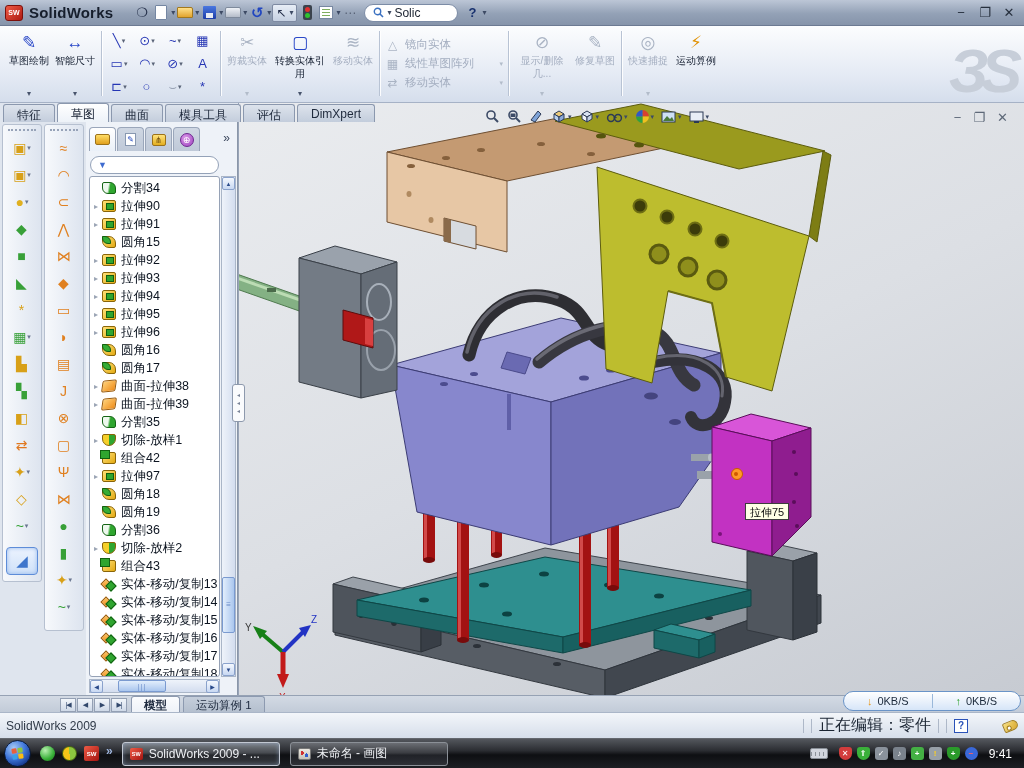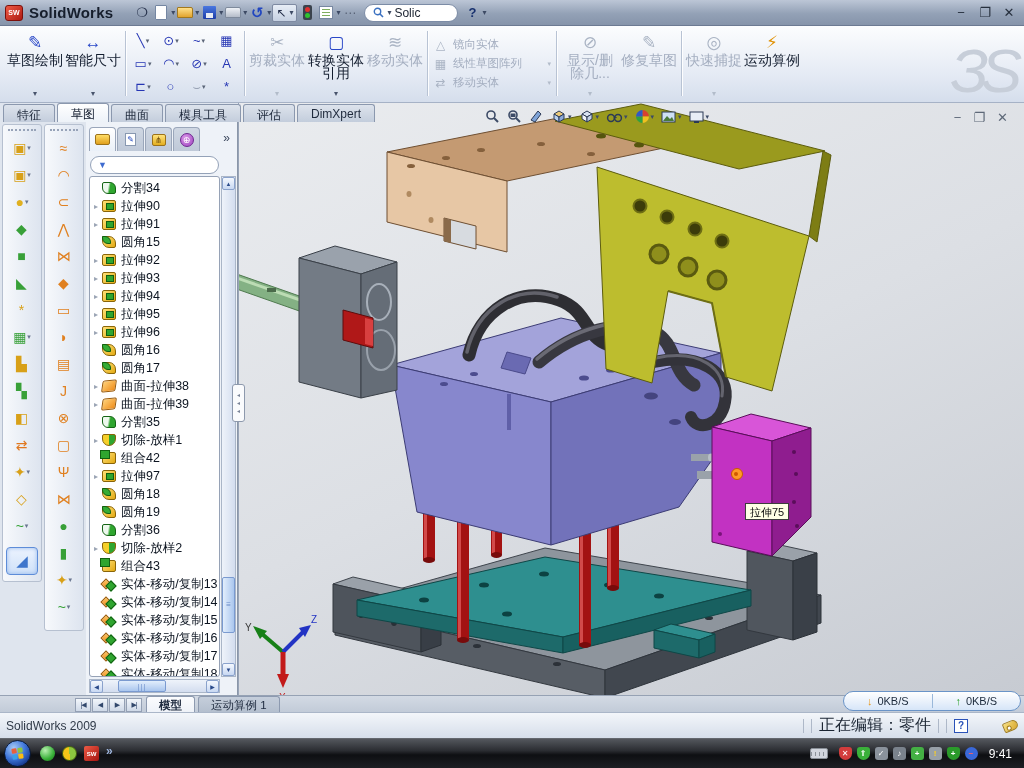--- a/index.html
+++ b/index.html
@@ -31,35 +31,35 @@
 .search{display:flex;align-items:center;gap:3px;background:#fff;border:1px solid #7c8ca6;border-radius:10px;height:18px;padding:0 8px;width:94px;margin:0 4px}
 .search .stext{font-size:12px;color:#1a2230}
 .ic-help{color:#17306e;font-weight:bold;font-size:13px}
 .winbtns{display:flex;margin-left:auto;gap:4px}
 .wb{width:20px;text-align:center;color:#27303e;font-size:13px}
 
 
 .cmdbar{position:absolute;left:0;top:26px;width:1024px;height:77px;background:linear-gradient(#fcfdfe,#e4eaf4 65%,#d5deec);border-bottom:1px solid #a6b2c6;display:flex;align-items:stretch;padding:2px 3px 3px 6px}
 .bigbtn{display:flex;flex-direction:column;align-items:center;padding:4px 1px 0;min-width:46px;max-width:60px}
 .bigbtn .bicon{height:22px;font-size:17px;line-height:22px}
-.bigbtn .blabel{font-size:14px;line-height:13px;text-align:center;color:#141e30;white-space:normal}
+.bigbtn .blabel{font-size:10px;line-height:13px;text-align:center;color:#141e30;white-space:normal}
 .bigbtn .bcar{font-size:8px;color:#48546c;height:10px;margin-top:auto}
 .bigbtn.dis .blabel{color:#a4aec0}
 .bigbtn.dis .bicon{color:#aab4c4!important}
 .bigbtn.dis .bcar{color:#b2bcca}
 .w56{min-width:56px}.w50{min-width:50px}
 .vsep{width:1px;background:#b8c3d4;box-shadow:1px 0 0 rgba(255,255,255,.9);margin:3px 3px;flex:none}
 .sgrid{display:grid;grid-template-columns:repeat(4,28px);grid-auto-rows:23px;align-content:center;flex:none}
 .sgcell{display:flex;align-items:center;justify-content:center;gap:1px;font-size:13px;color:#2636b4}
 .sgcell .car{font-size:7px;color:#5a6478}
 .rowgrp{display:flex;flex-direction:column;justify-content:center;gap:4px;min-width:122px;padding:0 2px}
 .rowitem{display:flex;align-items:center;gap:5px;color:#a4aec0;font-size:11.5px;white-space:nowrap}
 .rowitem .ricon{width:15px;text-align:center;color:#aab4c4;font-size:12px}
 .rowitem .car{margin-left:auto;color:#b2bcca;font-size:7px}
-.watermark{position:absolute;right:10px;top:14px;font-size:62px;font-style:italic;font-weight:normal;color:#c7ced9;letter-spacing:-8px;line-height:1;user-select:none}
+.watermark{position:absolute;right:10px;top:14px;font-size:62px;font-style:italic;font-weight:bold;color:#c7ced9;letter-spacing:-8px;line-height:1;user-select:none}
 
 
 .tabrow{position:absolute;left:0;top:103px;width:470px;height:19px;display:flex;align-items:flex-end;padding-left:3px;z-index:5}
 .tab{height:18px;padding:2px 13px 0;border:1px solid #8b98ae;border-bottom:none;border-radius:3px 3px 0 0;background:linear-gradient(#dde3ec,#c3cddc);margin-right:2px;font-size:12px;color:#1f2a3c;white-space:nowrap}
 .tab.on{background:linear-gradient(#ffffff,#edf2f8);height:19px;font-weight:normal;color:#101a2c}
 
 
 .main{position:absolute;left:0;top:103px;width:1024px;height:592px}
 
 
@@ -112,21 +112,21 @@
 .hudic{display:flex;align-items:center;gap:1px}
 .hud svg{display:block}
 .hud .car{color:#3c4a66;font-size:7px}
 .winctl{position:absolute;right:16px;top:8px;display:flex;gap:12px;z-index:4}
 .winctl span{color:#5d6878;font-size:13px;line-height:1}
 .vtooltip{position:absolute;left:506px;top:400px;background:#ffffe6;border:1px solid #3c3c3c;padding:0 4px;font-size:11px;height:17px;line-height:16px;color:#101010;z-index:5;white-space:nowrap}
 .splitter{position:absolute;left:232px;top:281px;width:13px;height:38px;background:#fafbfd;border:1px solid #8d99ad;border-radius:3px;display:flex;flex-direction:column;align-items:center;justify-content:center;gap:2px;z-index:6}
 .splitter i{font-size:6px;color:#7a8498;font-style:normal;line-height:1}
 
 
-.bottombar{position:absolute;left:0;top:695px;width:1024px;height:17px;background:linear-gradient(#d3dae4,#c2cbd8);border-top:1px solid #96a2b4;display:flex;align-items:flex-end;padding-left:75px}
+.bottombar{position:absolute;left:0;top:695px;width:1024px;height:17px;background:linear-gradient(#d3dae4,#c2cbd8);border-top:1px solid #96a2b4;display:flex;align-items:flex-end;padding-left:60px}
 .navbtn{width:16px;height:14px;background:linear-gradient(#f2f6fb,#cfd9e8);border:1px solid #94a0b4;font-size:7px;color:#32486c;display:flex;align-items:center;justify-content:center;letter-spacing:-1px;margin-right:1px}
 .btab{height:16px;padding:1px 12px 0;border:1px solid #8d9ab0;border-bottom:none;border-radius:3px 3px 0 0;font-size:11.5px;color:#202c40;margin-left:3px;white-space:nowrap}
 .btab.on{background:linear-gradient(#fbfcfe,#eef2f8);font-weight:bold}
 .btab.off{background:linear-gradient(#c5cedb,#b4bfce)}
 
 
 .net{position:absolute;left:843px;top:691px;width:178px;height:20px;border:1px solid #6a94c8;border-radius:10px;background:linear-gradient(#ffffff,#d6e5f8);display:flex;align-items:center;z-index:9;font-size:11px;color:#1c2a3c}
 .net .half{flex:1;display:flex;align-items:center;justify-content:center;gap:5px}
 .net .div{width:1px;height:14px;background:#9ab8da}
 .arr-d{color:#e8981c;font-weight:bold}
@@ -968,20 +968,31 @@
           <i style="background:#3aa0e8"></i>
           <i style="background:#fbbc12"></i>
         </span>
     </span>
     <span class="ql">
       <span class="qlic q-green"></span>
       <span class="qlic q-ball"></span>
       <span class="qlic q-sw">SW</span>
     </span>
     <span class="chev">»</span>
+    <div style="display:flex;gap:10px">
+
+    <span class="taskbtn active">
+          <i class="tb-sw" style="font-style:normal">SW</i>
+          <span>SolidWorks 2009 - ...</span>
+        </span>
+        <span class="taskbtn normal">
+          <i class="tb-paint" style="font-style:normal"></i>
+          <span>未命名 - 画图</span>
+        </span>
+      </div>
     <div class="tray">
       <span class="kbchip"></span>
       <div style="display:flex;gap:5px">
 
       <span class="trayic sh-shield" style="background: rgb(210, 60, 60);">✕</span>
           <span class="trayic sh-shield" style="background: rgb(58, 176, 58);">⇑</span>
           <span class="trayic sh-sq" style="background: rgb(138, 146, 156);">✓</span>
           <span class="trayic sh-sq" style="background: rgb(122, 130, 140);">♪</span>
           <span class="trayic sh-sq" style="background: rgb(68, 176, 68);">+</span>
           <span class="trayic sh-sq" style="background: rgb(152, 160, 168); color: rgb(255, 208, 32);">!</span>

